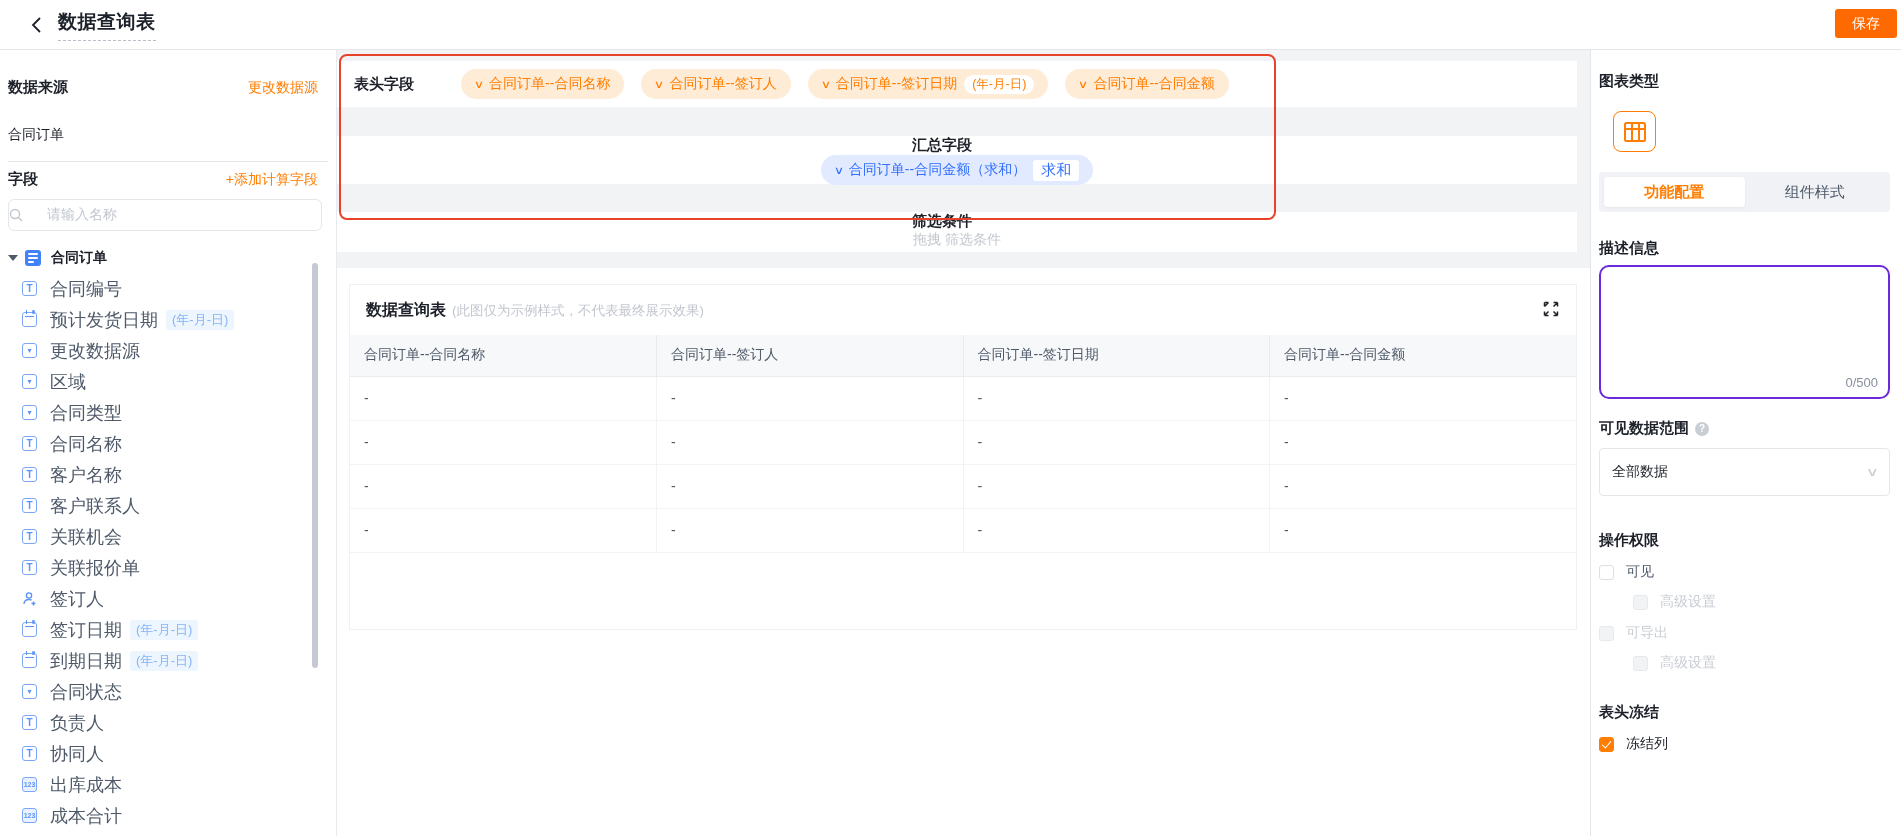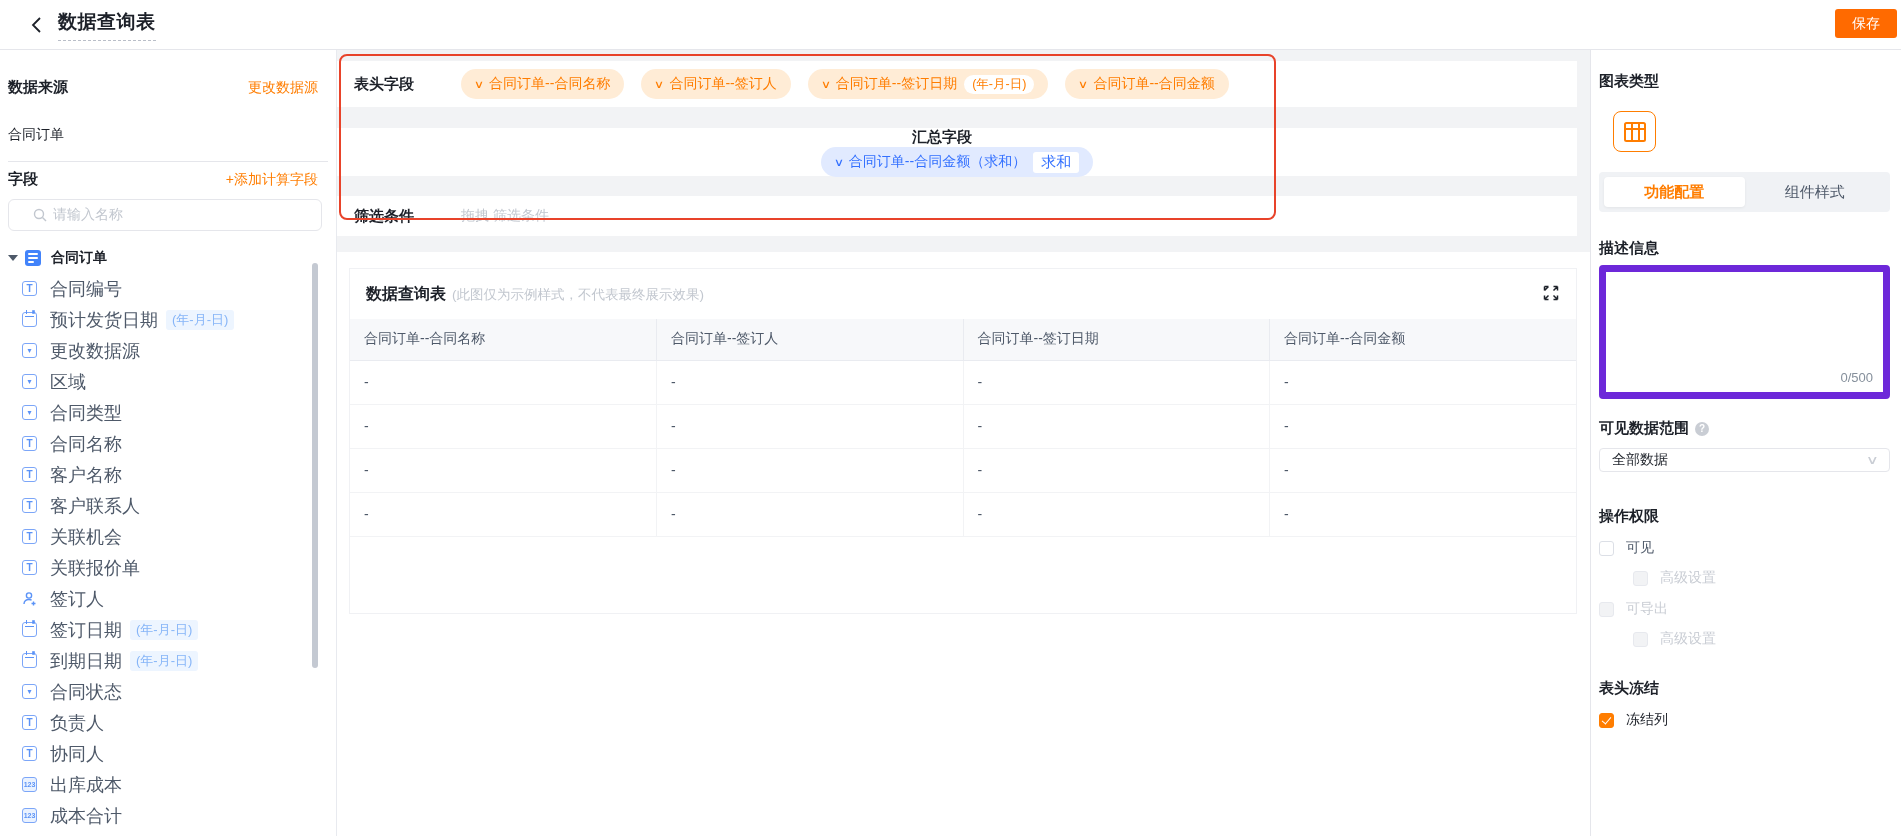--- a/index.html
+++ b/index.html
@@ -21,21 +21,21 @@
 
   
   .sidebar { position:relative; width:337px; background:#fff; border-right:1px solid #e8eaef; flex:none; }
   .sb-row { display:flex; justify-content:space-between; align-items:center; padding:0 18px 0 8px; }
   .sb-title { font-size:15px; font-weight:700; }
   .sb-link { font-size:14px; color:#ff7d00; cursor:pointer; }
   .src-name { padding:0 8px; font-size:14px; margin-top:29px; }
   .sb-divider { border:none; border-top:1px solid #e5e6eb; margin:17px 8px 0 8px; }
   .fields-row { margin-top:8px; }
   .search-box { margin:10px 14px 0 8px; height:32px; border:1px solid #e5e6eb; border-radius:6px;
-                display:flex; align-items:center; padding:0 24px; gap:6px; }
+                display:flex; align-items:center; padding:0 0; gap:24px; }
   .search-box .ph { color:#c2c7cf; font-size:14px; }
   .tree { margin-top:12px; }
   .tree-root { display:flex; align-items:center; height:30px; padding-left:8px; }
   .caret { width:0; height:0; border-left:5px solid transparent; border-right:5px solid transparent;
            border-top:6px solid #4e5969; margin-right:7px; }
   .root-icon { width:16px; height:16px; background:#4283fa; border-radius:3px; margin-right:10px;
                display:flex; flex-direction:column; justify-content:center; gap:2px; padding:0 3px; }
   .root-icon i { display:block; height:2px; background:#fff; border-radius:1px; }
   .root-icon i.short { width:60%; }
   .tree-root .lbl { font-weight:700; font-size:14px; }
@@ -48,25 +48,25 @@
   .f-ic.cal::before { content:""; position:absolute; top:3px; left:2px; right:2px; border-top:1.5px solid #5b93f7; }
   .f-ic.cal::after { content:""; position:absolute; top:-3px; left:3px; width:2px; height:4px;
                      border-left:1.5px solid #5b93f7; border-right:0; box-shadow:6px 0 0 -0.2px #5b93f7; }
   .f-ic.sel { font-size:8px; }
   .f-lbl { font-size:18px; color:#4e5969; white-space:nowrap; }
   .f-badge { margin-left:8px; font-size:13px; color:#86b5f8; background:#edf5ff; border-radius:3px; padding:1px 6px; }
   .sb-scrollbar { position:absolute; right:18px; top:213px; width:6px; height:405px; background:#c4c9d2; border-radius:3px; }
 
   
   .middle { position:relative; flex:1; background:#fff; display:flex; flex-direction:column; }
-  .cfg-top { background:#f2f3f5; padding:11px 13px 16px 0; display:flex; flex-direction:column; gap:8px; }
+  .cfg-top { background:#f2f3f5; padding:11px 13px 16px 0; display:flex; flex-direction:column; gap:16px; }
   .cfg-row { background:#fff; display:flex; align-items:center; }
   .cfg-row.r1 { height:46px; }
   .cfg-row.r2 { height:48px; margin-top:13px;flex-direction:column; }
-  .cfg-row.r3 { height:40px; margin-top:12px; }
+  .cfg-row.r3 { height:40px; margin-top:12px;flex-direction:column; }
   .cfg-label { font-size:15px; font-weight:700; margin-left:17px; width:107px; flex:none; }
   .tag-wrap { display:flex; gap:17px; align-items:center; }
   .tag { display:flex; align-items:center; height:30px; padding:0 14px; border-radius:16px;
          background:#ffecd6; color:#ff7d00; font-size:14px; cursor:pointer; white-space:nowrap; }
   .tag .chev { font-size:11px; margin-right:6px; transform:scaleX(1.3); }
   .tag .inner-badge { background:#fff; border-radius:10px; padding:1px 8px; font-size:12.5px; margin-left:7px; }
   .tag.blue { background:#e1eaff; color:#3370ff; }
   .tag.blue .inner-badge { border-radius:3px; font-size:15px; }
   .placeholder-txt { color:#c2c7cf; font-size:14px; }
   .red-frame { position:absolute; left:2px; top:4px; width:937px; height:166px;
@@ -90,26 +90,26 @@
   .rpanel { width:311px; flex:none; background:#fff; border-left:1px solid #e5e6eb;
             padding:22px 11px 0 8px; }
   .rp-title { font-size:15px; font-weight:700; }
   .chart-type-btn { margin:20px 0 0 14px; width:43px; height:41px; border:1.5px solid #ff7d00;
                     border-radius:8px; display:flex; align-items:center; justify-content:center; cursor:pointer; }
   .seg { margin-top:20px; height:40px; background:#f0f2f5; border-radius:4px; display:flex; padding:5px; }
   .seg-tab { flex:1; display:flex; align-items:center; justify-content:center; font-size:15px;
              color:#4e5969; border-radius:4px; cursor:pointer; }
   .seg-tab.active { background:#fff; color:#ff7d00; font-weight:700; box-shadow:0 1px 3px rgba(0,0,0,.06); }
   .desc-label { margin-top:27px; }
-  .desc-box { position:relative; margin-top:7px; height:134px; border:7px solid #6d28d9; border-radius:4px; }
+  .desc-box { position:relative; margin-top:7px; height:134px; border:2px solid #6d28d9; border-radius:10px; }
   .desc-count { position:absolute; right:10px; bottom:7px; font-size:13px; color:#86909c; }
   .range-label { margin-top:20px; display:flex; align-items:center; gap:6px; }
   .help-ic { width:14px; height:14px; border-radius:50%; background:#c9cdd4; color:#fff; font-size:10px;
              display:flex; align-items:center; justify-content:center; }
-  .select { margin-top:10px; height:24px; border:1px solid #e5e6eb; border-radius:4px; display:flex;
+  .select { margin-top:10px; height:48px; border:1px solid #e5e6eb; border-radius:4px; display:flex;
             align-items:center; justify-content:space-between; padding:0 12px; cursor:pointer; }
   .select .val { font-size:14px; }
   .select .chev { color:#c9cdd4; font-size:12px; transform:scaleX(1.5); }
   .perm-label { margin-top:35px; }
   .cb-row { display:flex; align-items:center; gap:12px; margin-top:13px; height:18px; }
   .cb-row.indent { padding-left:34px;margin-top:12px; }
   .cb { width:15px; height:15px; border:1px solid #dcdfe6; border-radius:3px; background:#fff; flex:none; position:relative; }
   .cb.disabled { background:#f2f3f5; border-color:#e7e9ee; }
   .cb.checked { background:#ff7d00; border-color:#ff7d00; }
   .cb.checked::after { content:""; position:absolute; left:4px; top:1.5px; width:4px; height:8px;

